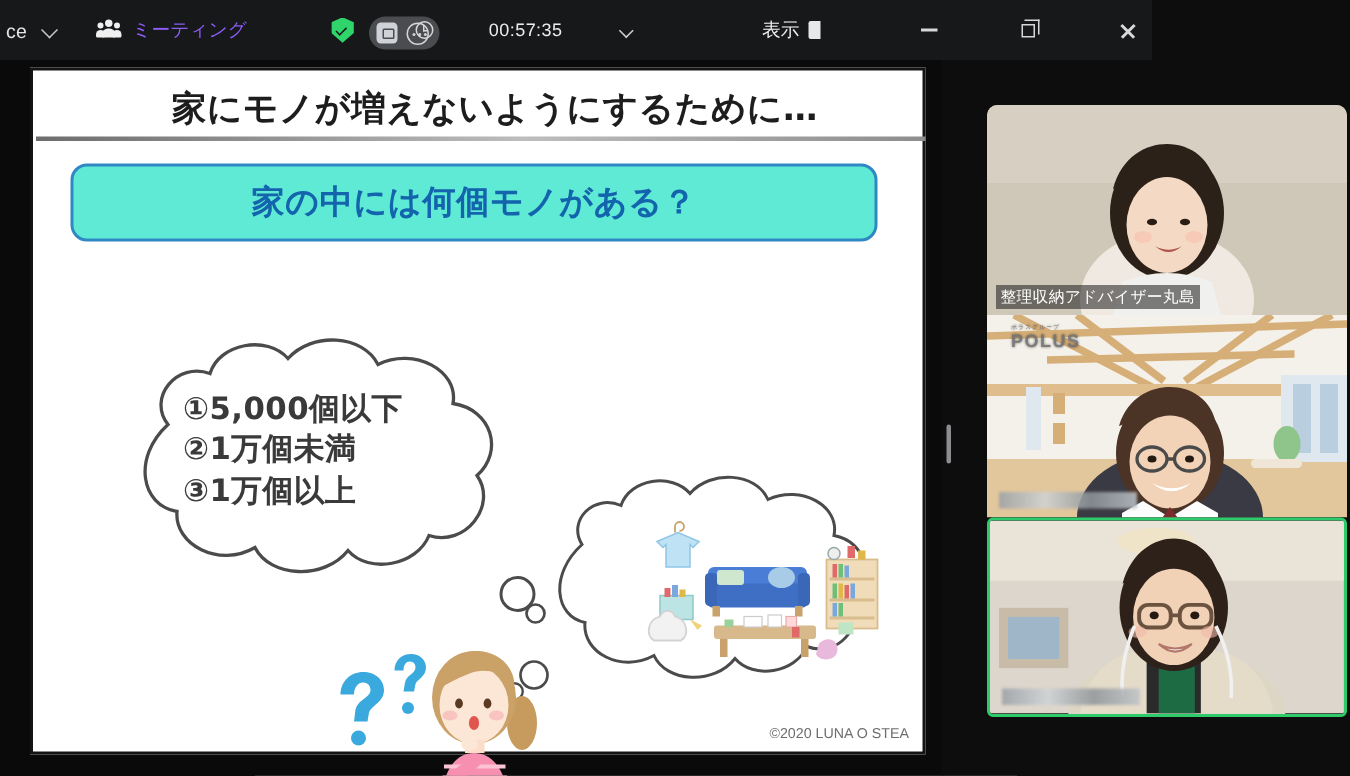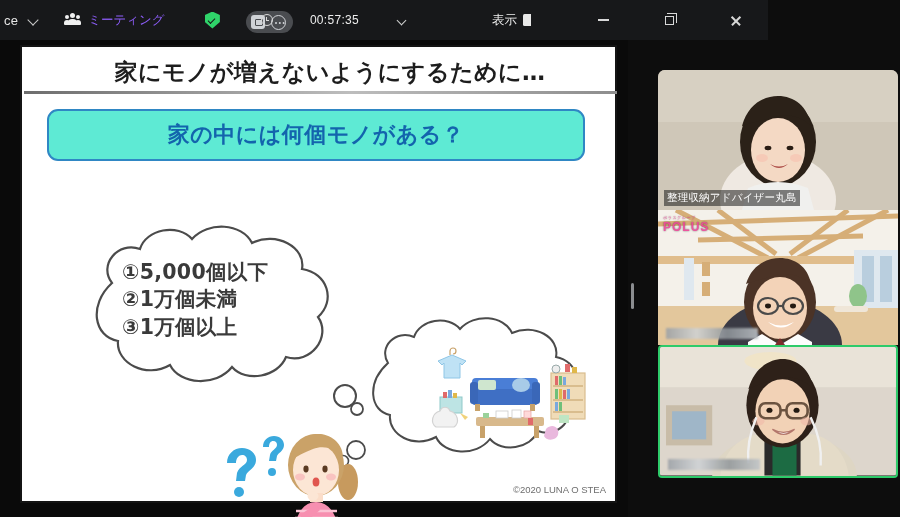--- a/index.html
+++ b/index.html
@@ -53,21 +53,21 @@
     width:15px; height:15px; border:1.2px solid #d2d4d8; border-radius:50%;
     position:relative; flex:none;
   }
   .dots-ico::after{
     content:""; position:absolute; left:2.6px; top:6.4px; width:2px;height:2px;
     background:#d2d4d8; border-radius:50%;
     box-shadow:3.8px 0 0 #d2d4d8, 7.6px 0 0 #d2d4d8;
   }
 
   
-  #tb-right { position:absolute; right:16px; top:0; height:40px; display:flex; align-items:center;gap:32px; }
+  #tb-right { position:absolute; right:0; top:0; height:40px; display:flex; align-items:center;gap:32px; }
   .shield {
     width:15px;height:17px; background:#2fd46a;
     clip-path:polygon(50% 0,100% 20%,100% 62%,50% 100%,0 62%,0 20%);
     position:relative; margin-right:9px;
   }
   .shield::after{
     content:""; position:absolute; left:3.2px; top:6.5px; width:6px;height:3px;
     border-left:1.6px solid #17181a; border-bottom:1.6px solid #17181a;
     transform:rotate(-45deg);
   }
@@ -170,21 +170,21 @@
   #tile2 { top:170px; height:135px; }
   #tile3 { top:305px; height:133px; border:2.5px solid #2ecb6a; border-radius:4px; }
 
   .name-tag{
     position:absolute; left:6px; bottom:4px;
     background:rgba(25,25,25,.55); color:#fff;
     font-size:10.5px; padding:1px 3px; letter-spacing:.2px; white-space:nowrap;
     font-family:"DejaVu Sans","Liberation Sans",sans-serif;
   }
   .polus{
-    position:absolute; left:5px; top:6px; color:#ec4899; opacity:.92;
+    position:absolute; left:16px; top:6px; color:#737373; opacity:.92;
     font-size:12px; font-weight:700; letter-spacing:1px;
     text-shadow:0 0 2px rgba(0,0,0,.6);
   }
   .polus small{ display:block; font-size:4px; font-weight:400; letter-spacing:.6px; line-height:1; }
   .blurbar{
     position:absolute; left:8px; bottom:6px; width:92px; height:11px;
     background:linear-gradient(90deg,#9aa0a6,#cfd3d6,#8f959a,#bfc4c8);
     filter:blur(1.2px); opacity:.85;
   }
 </style>

